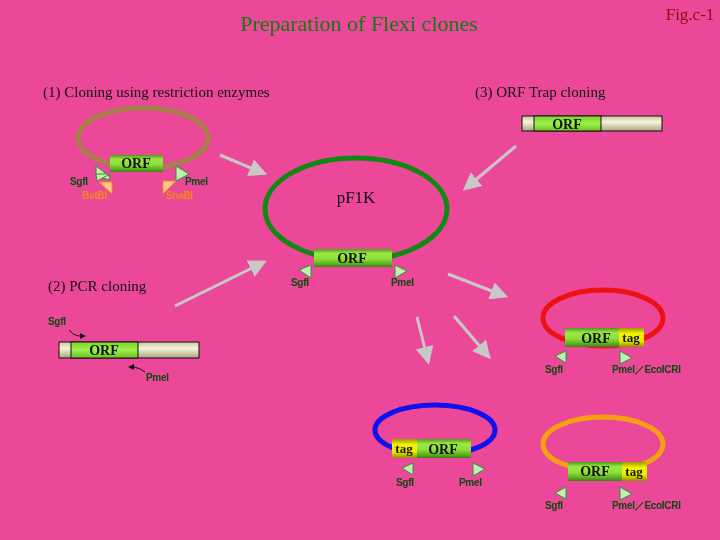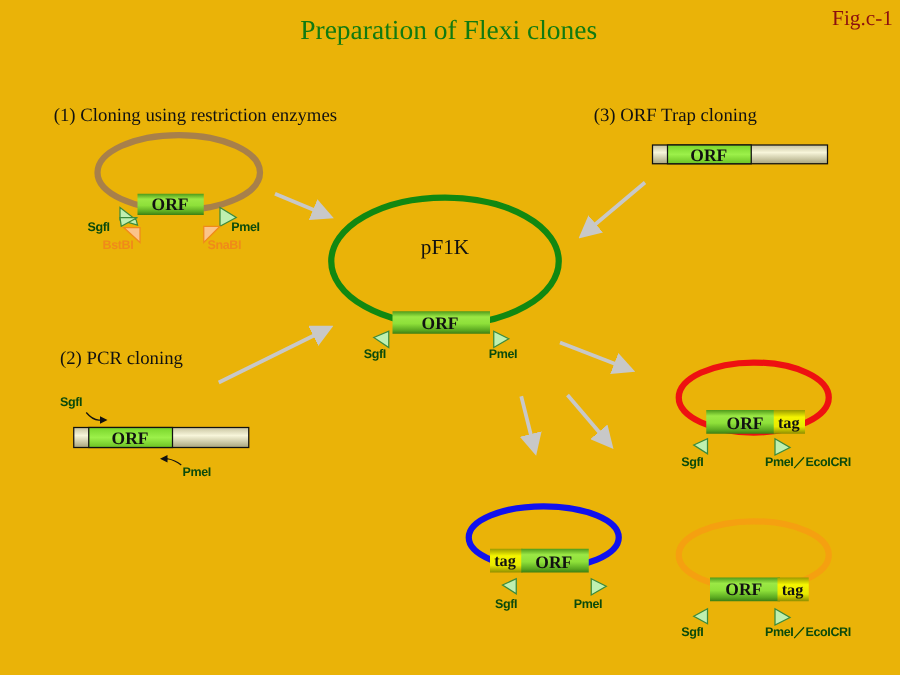--- a/index.html
+++ b/index.html
@@ -1,16 +1,16 @@
 <!DOCTYPE html>
 <html><head>
 <meta charset="utf-8">
 <style>
   html, body { margin:0; padding:0; background:#ffffff; }
-  #stage { position:relative; width:720px; height:540px; overflow:hidden; background:#eab308; }
+  #stage { position:relative; width:720px; height:540px; overflow:hidden; background:#ec4899; }
   svg { position:absolute; left:0; top:0; }
   .serif { font-family: "Liberation Serif", "DejaVu Serif", serif; }
   .sans { font-family: "Liberation Sans", "DejaVu Sans", sans-serif; font-weight:bold; }
   .title { font-size:22px; fill:#117a11; }
   .fig { font-size:17px; fill:#8b0f0f; }
   .sec { font-size:15px; fill:#111; }
   .orf { font-size:14px; font-weight:bold; fill:#111; }
   .tagtxt { font-size:13px; font-weight:bold; fill:#111; }
   .site { font-size:10px; fill:#0b4a0b; letter-spacing:-0.3px; }
   .site-o { font-size:10px; fill:#f08a1a; letter-spacing:-0.3px; }

